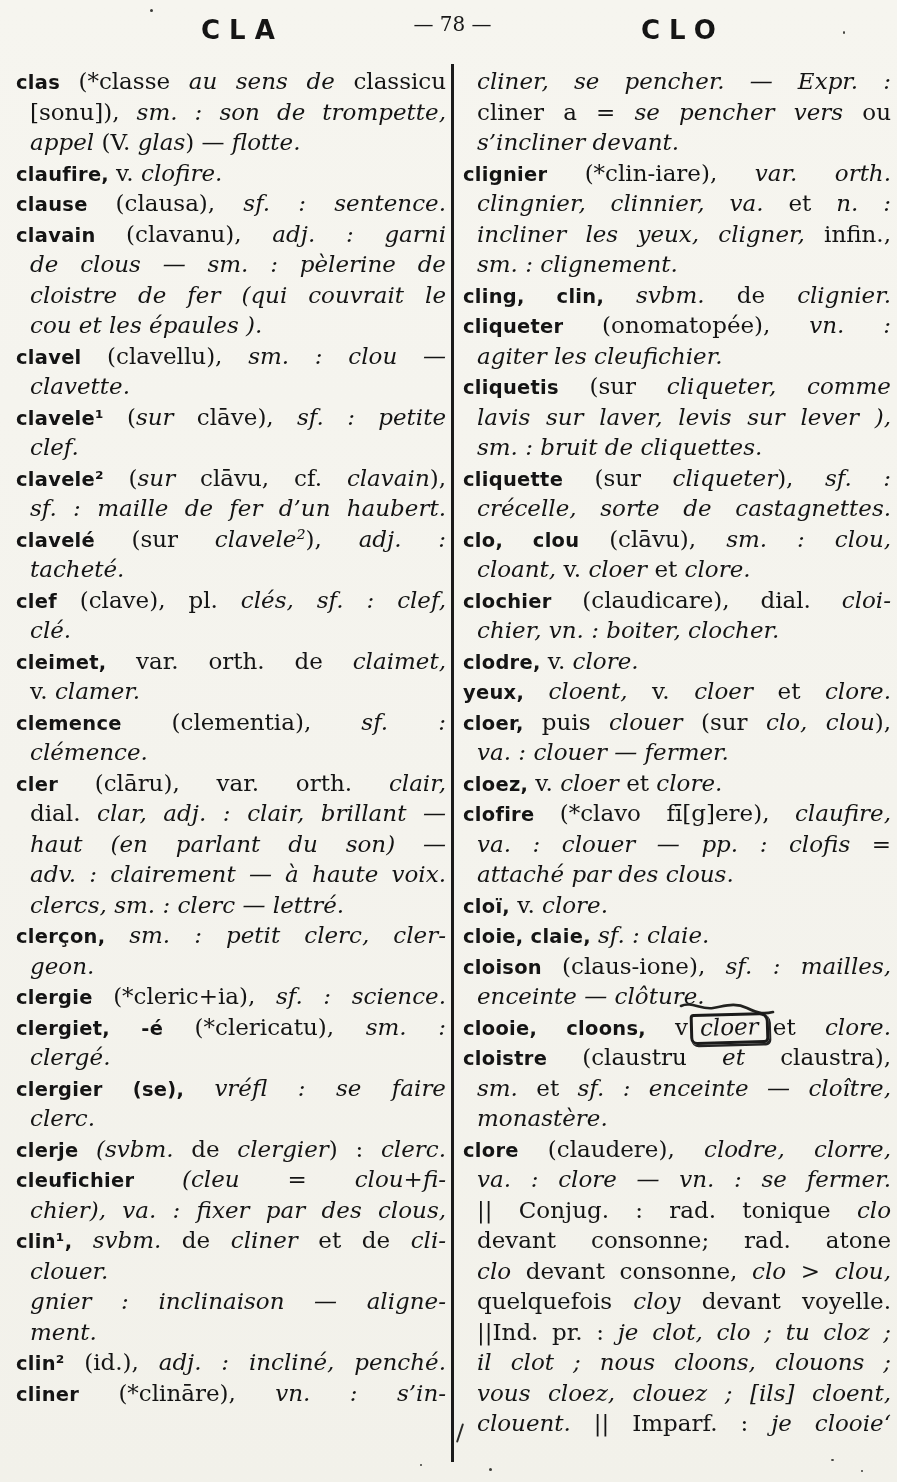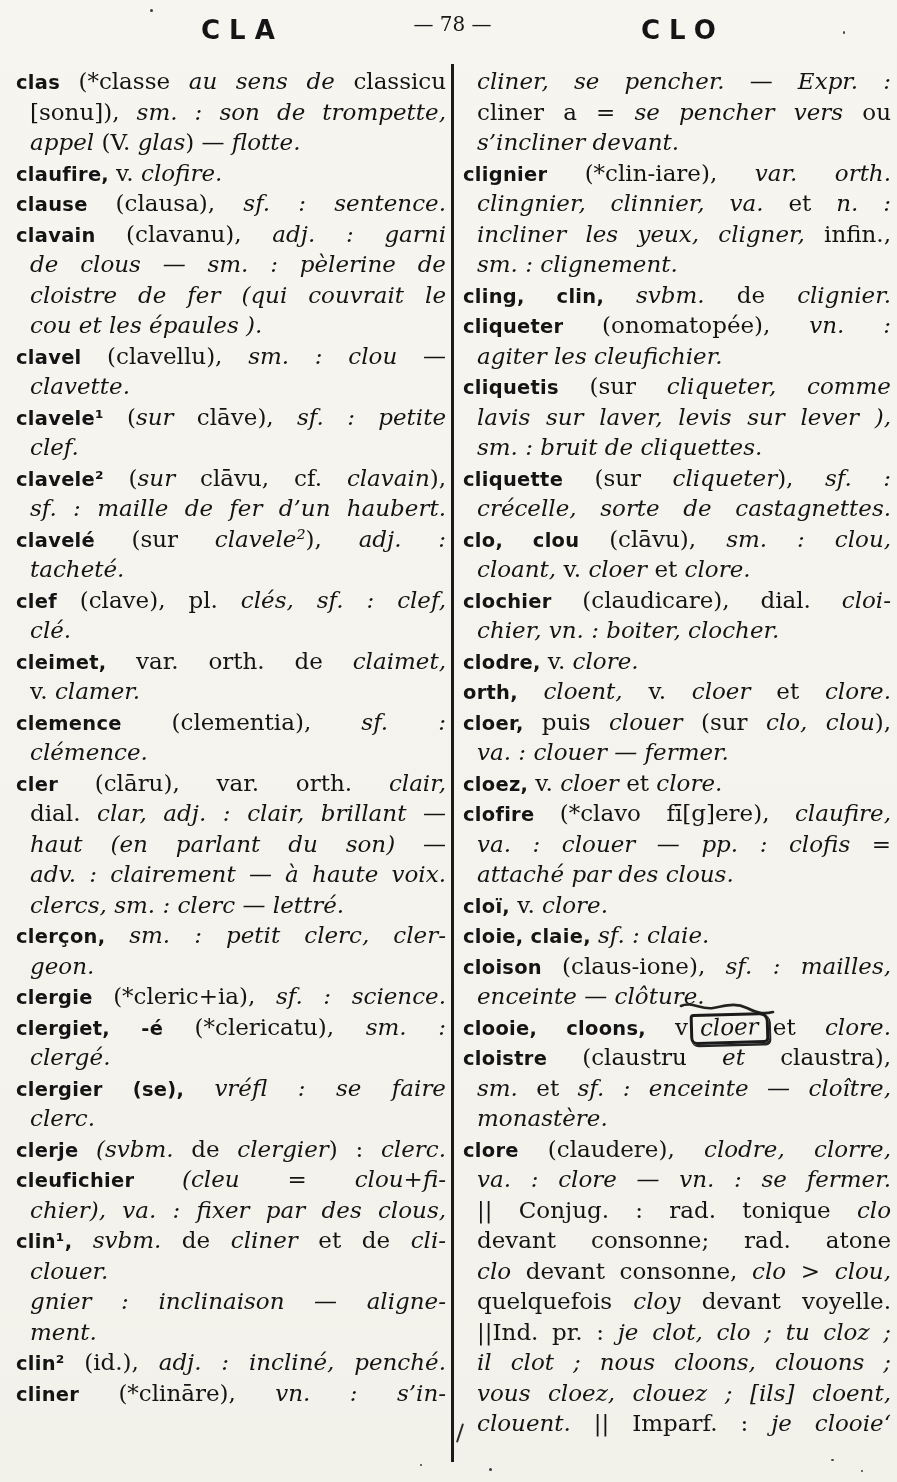--- a/index.html
+++ b/index.html
@@ -117,21 +117,21 @@
       <div class="line jst"><span class="hw">cliquetis </span><span class="rm">(sur </span><span class="it">cliqueter, comme</span></div>
       <div class="line ind jst"><span class="it">lavis sur laver, levis sur lever ),</span></div>
       <div class="line ind"><span class="it">sm. : bruit de cliquettes.</span></div>
       <div class="line jst"><span class="hw">cliquette </span><span class="rm">(sur </span><span class="it">cliqueter</span><span class="rm">), </span><span class="it">sf. :</span></div>
       <div class="line ind jst"><span class="it">crécelle, sorte de castagnettes.</span></div>
       <div class="line jst"><span class="hw">clo, clou </span><span class="rm">(clāvu), </span><span class="it">sm. : clou,</span></div>
       <div class="line ind"><span class="it">cloant, </span><span class="rm">v. </span><span class="it">cloer </span><span class="rm">et </span><span class="it">clore.</span></div>
       <div class="line jst"><span class="hw">clochier </span><span class="rm">(claudicare), dial. </span><span class="it">cloi-</span></div>
       <div class="line ind"><span class="it">chier, vn. : boiter, clocher.</span></div>
       <div class="line"><span class="hw">clodre, </span><span class="rm">v. </span><span class="it">clore.</span></div>
-      <div class="line jst"><span class="hw">orth, </span><span class="it">cloent, </span><span class="rm">v. </span><span class="it">cloer </span><span class="rm">et </span><span class="it">clore.</span></div>
+      <div class="line jst"><span class="hw">yeux, </span><span class="it">cloent, </span><span class="rm">v. </span><span class="it">cloer </span><span class="rm">et </span><span class="it">clore.</span></div>
       <div class="line jst"><span class="hw">cloer, </span><span class="rm">puis </span><span class="it">clouer </span><span class="rm">(sur </span><span class="it">clo, clou</span><span class="rm">),</span></div>
       <div class="line ind"><span class="it">va. : clouer — fermer.</span></div>
       <div class="line"><span class="hw">cloez, </span><span class="rm">v. </span><span class="it">cloer </span><span class="rm">et </span><span class="it">clore.</span></div>
       <div class="line jst"><span class="hw">clofire </span><span class="rm">(*clavo fī[g]ere), </span><span class="it">claufire,</span></div>
       <div class="line ind jst"><span class="it">va. : clouer — pp. : clofis </span><span class="rm">=</span></div>
       <div class="line ind"><span class="it">attaché par des clous.</span></div>
       <div class="line"><span class="hw">cloï, </span><span class="rm">v. </span><span class="it">clore.</span></div>
       <div class="line"><span class="hw">cloie, claie, </span><span class="it">sf. : claie.</span></div>
       <div class="line jst"><span class="hw">cloison </span><span class="rm">(claus-ione), </span><span class="it">sf. : mailles,</span></div>
       <div class="line ind"><span class="it">enceinte — clôture.</span><span class="sqg"><svg width="96" height="18" viewBox="0 0 96 18">

